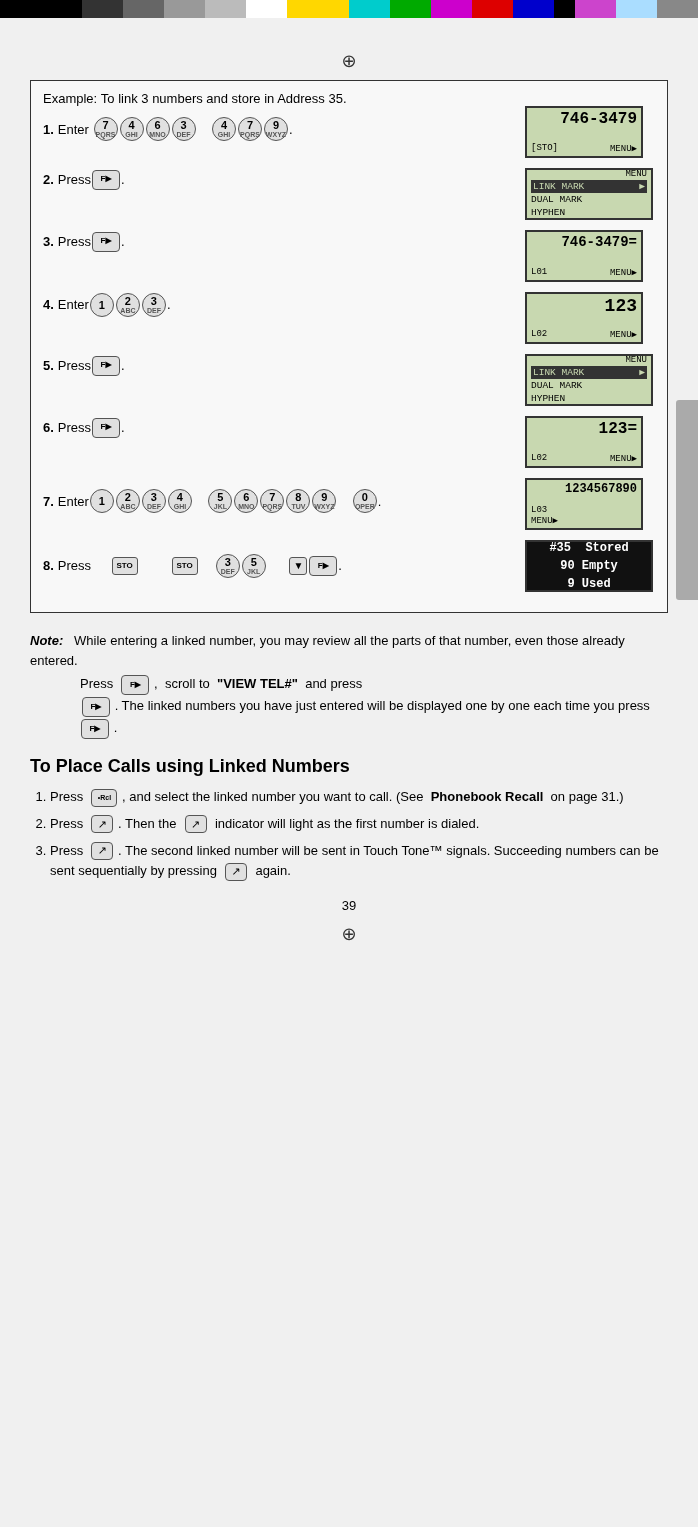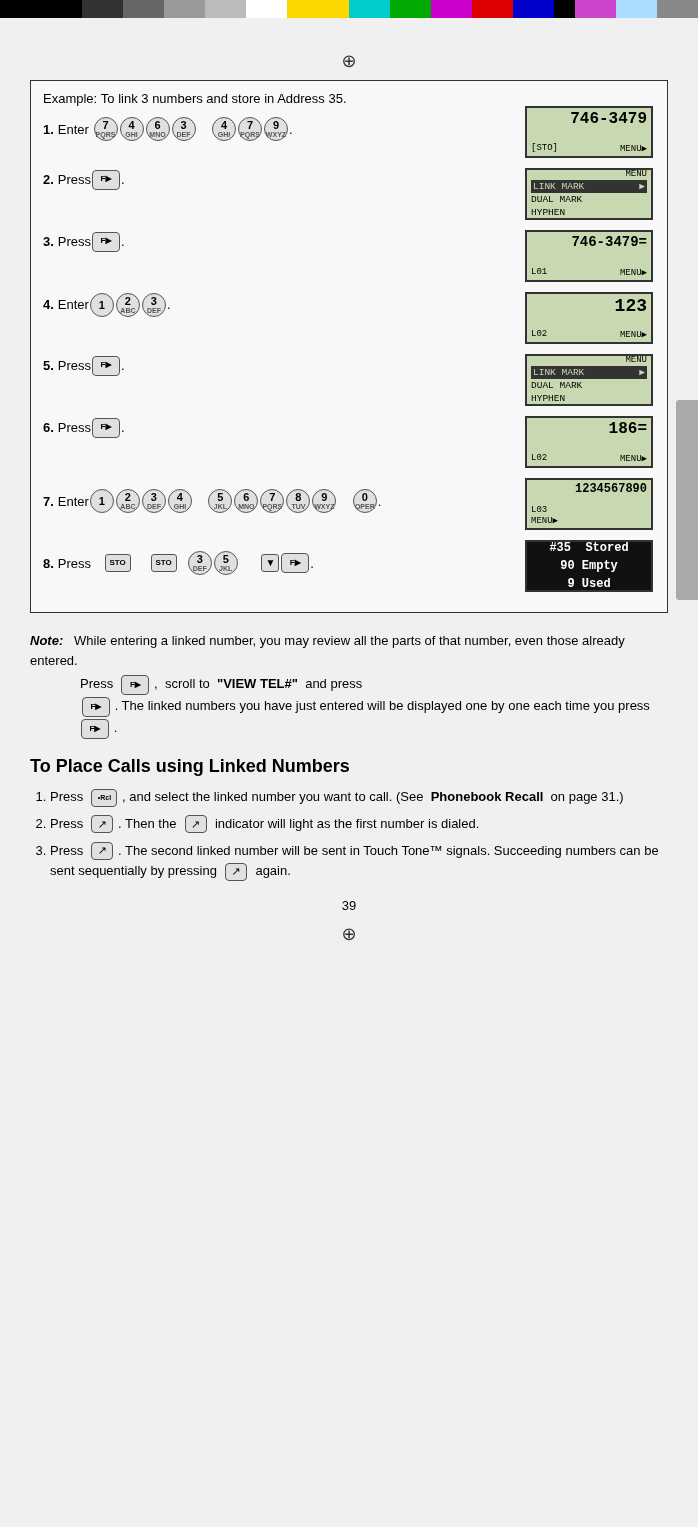--- a/index.html
+++ b/index.html
@@ -145,21 +145,21 @@
       display: inline-flex;
       align-items: center;
       justify-content: center;
       background: #e0e0e0;
       border: 1.5px solid #555;
       border-radius: 3px;
       width: 26px;
       height: 18px;
       font-size: 8px;
       font-weight: bold;
-      margin: 10px;
+      margin: 17px;
       vertical-align: middle;
     }
     .key-arrow {
       display: inline-flex;
       align-items: center;
       justify-content: center;
       background: #e0e0e0;
       border: 1.5px solid #555;
       border-radius: 3px;
       width: 18px;
@@ -251,21 +251,21 @@
     .top-crosshair {
       text-align: center;
       padding: 12px 0 8px 0;
     }
 
     .lcd-big-screen {
       background: #c8d8b0;
       border: 2px solid #333;
       font-family: 'Courier New', monospace;
       padding: 2px 4px;
-      width: 128px;
+      width: 118px;
       height: 52px;
       display: flex;
       flex-direction: column;
       justify-content: space-between;
       overflow: hidden;
     }
 
     .lcd-stored {
       background: #111;
       color: #fff;
@@ -476,21 +476,21 @@
       <div class="step-left">
         <div class="step-content">
           <span class="step-num">6.</span>
           <span>Press</span>
           <span class="key-fn">F▶</span>
           <span>.</span>
         </div>
       </div>
       <div class="step-right">
         <div class="lcd-big-screen">
-          <div style="font-size:16px;font-weight:bold;text-align:right;font-family:'Courier New',monospace;">186=</div>
+          <div style="font-size:16px;font-weight:bold;text-align:right;font-family:'Courier New',monospace;">123=</div>
           <div style="display:flex;justify-content:space-between;font-size:9px;font-family:'Courier New',monospace;">
             <span>L02</span>
             <span>MENU▶</span>
           </div>
         </div>
       </div>
     </div>
 
     <div class="step-row">
       <div class="step-left">

